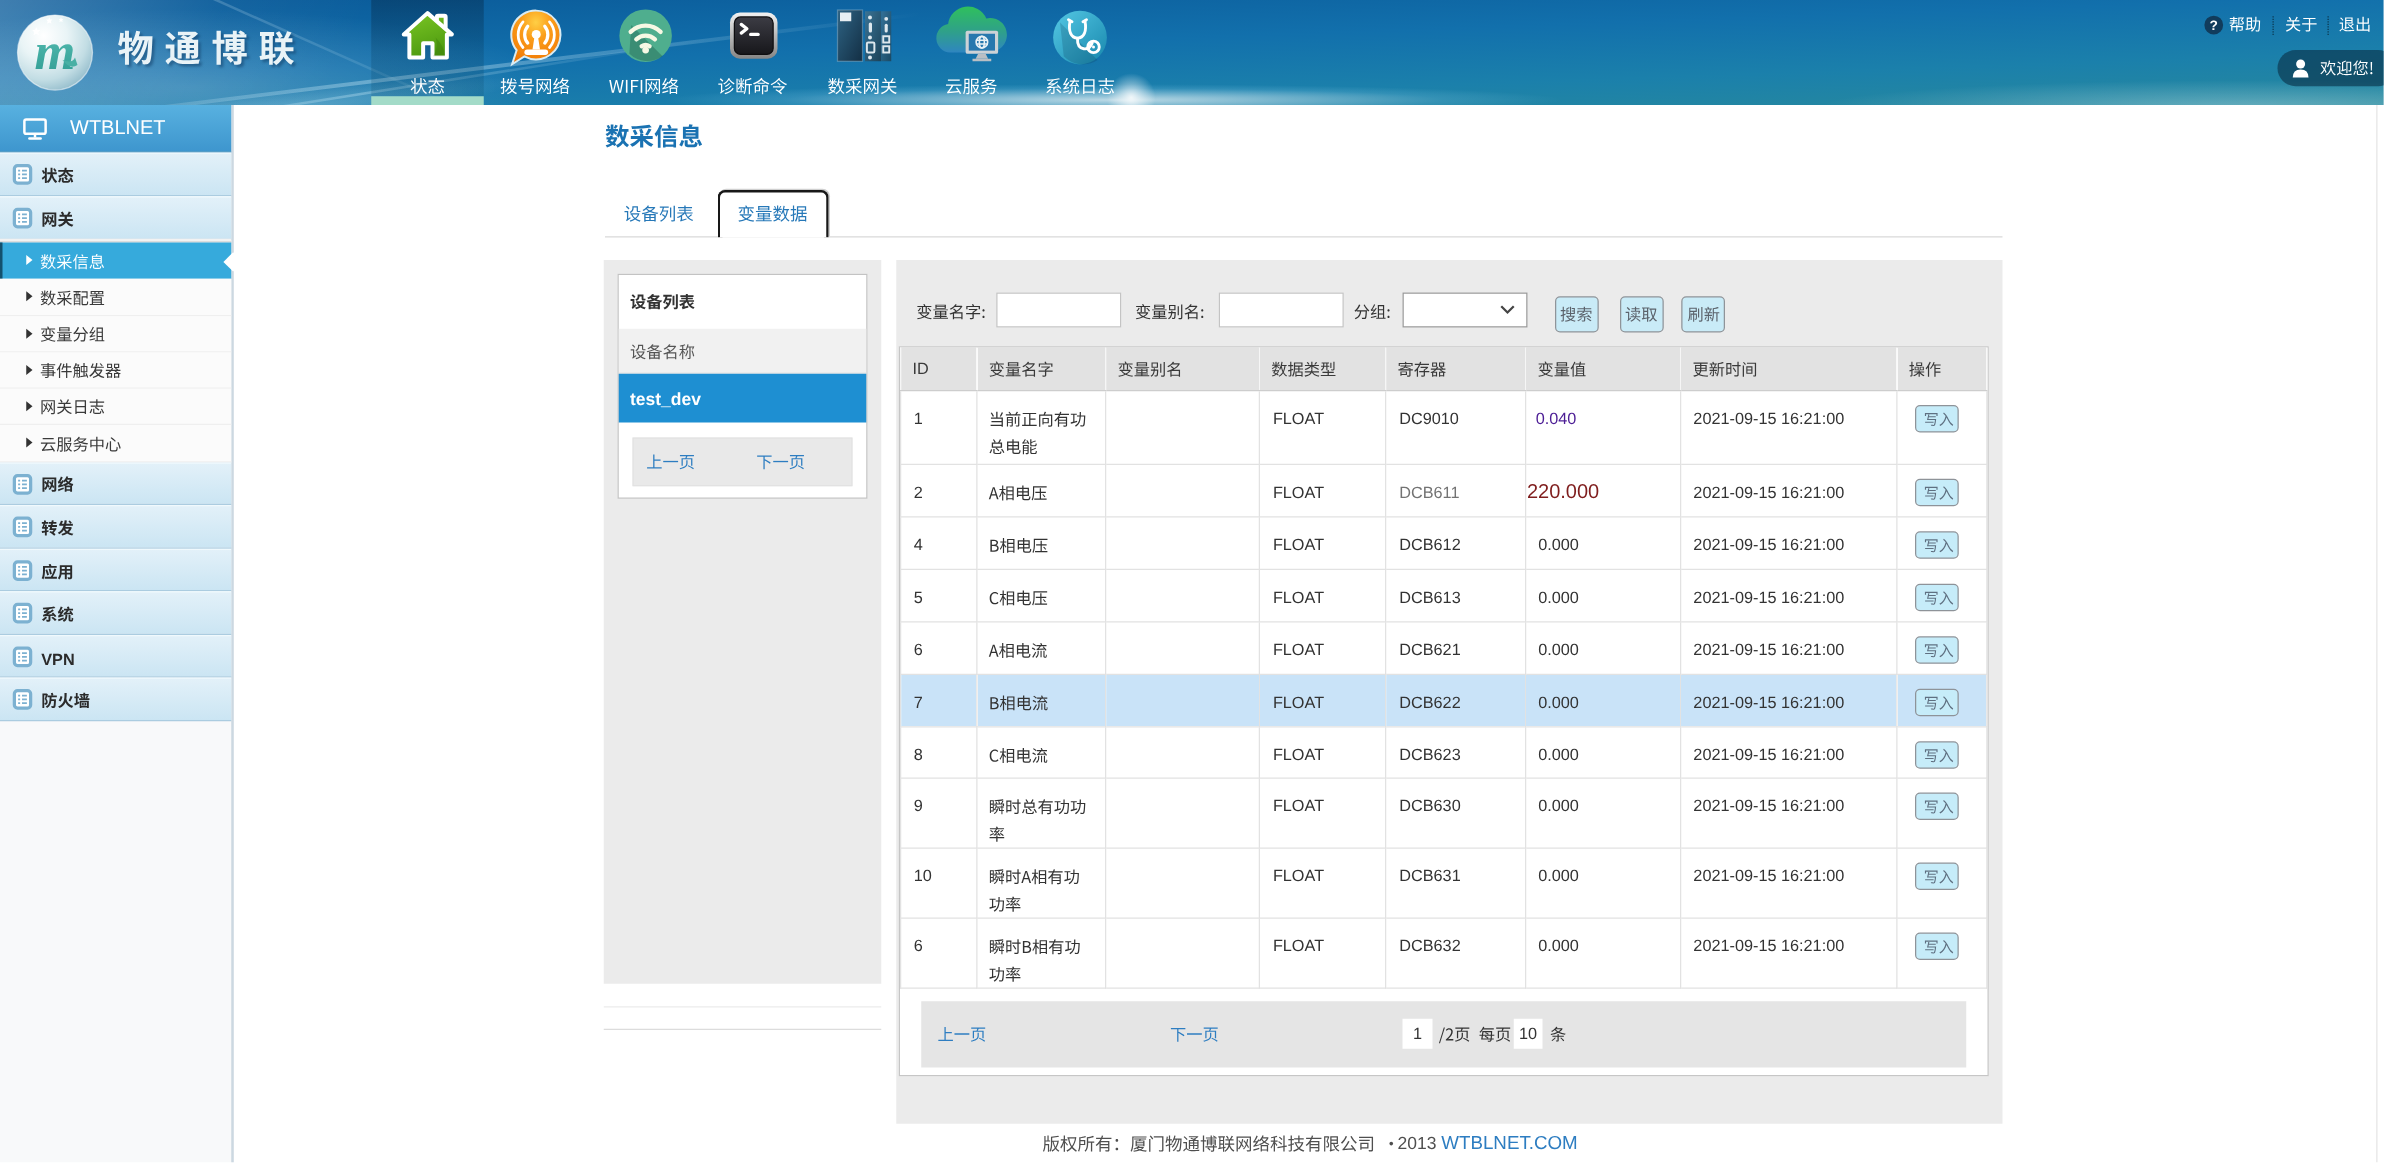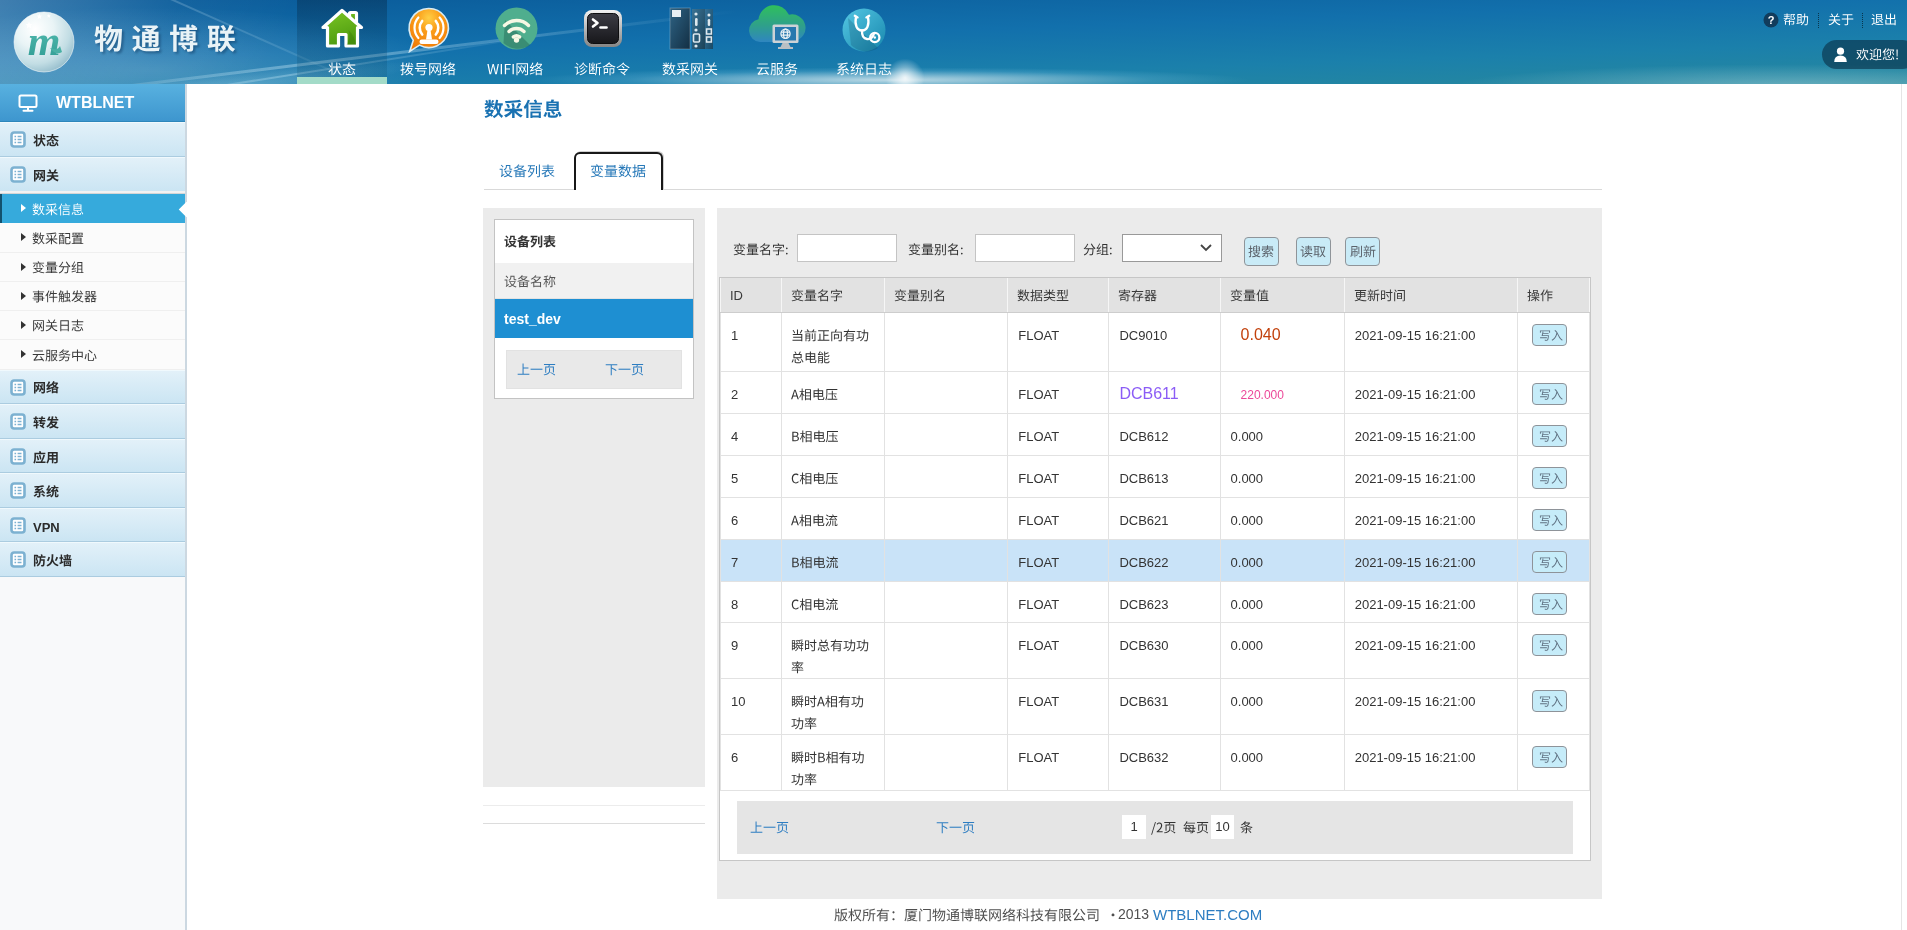--- a/index.html
+++ b/index.html
@@ -473,21 +473,21 @@
   </div>
 <div id="side">
     <div id="sbhead"></div>
     <svg class="z" style="left:18px;top:10px" width="20" height="18">
 <g fill="none" stroke="#fff" stroke-width="2">
 <rect x="1.5" y="1.5" width="17" height="11.5" rx="1.5"></rect>
 <path d="M10 13 l0 3"></path>
         <path d="M5.5 16.8 l9 0" stroke-linecap="round"></path>
       </g>
     </svg>
-    <div class="lat" style="left:56px;top:0;width:120px;line-height:38px;color:#fff;font-weight:bold;font-size:16px">WTBLNET</div>
+    <div class="lat" style="left:56px;top:0;width:120px;line-height:38px;color:#fff;font-weight:normal;font-size:16px">WTBLNET</div>
     <div class="sbitem" style="top:38px"></div>
     <svg class="z" style="left:10px;top:47.0px" width="16" height="17">
 <rect x="1.5" y="1.5" width="13" height="14" rx="2.5" fill="#fff" stroke="#7cb1d1" stroke-width="2.6"></rect>
 <g stroke="#7cb1d1" stroke-width="1.5">
 <path d="M4.5 5.5 h1.6 M7.6 5.5 h3.9 M4.5 8.5 h1.6 M7.6 8.5 h3.9 M4.5 11.5 h1.6 M7.6 11.5 h3.9"></path>
       </g>
     </svg>
     <svg class="z" style="left:33px;top:47px;" width="27" height="19">
       <g fill="#2b2b2b" transform="translate(0,14.3) scale(0.013,-0.013)">
         <use href="#B10" x="0"></use>
@@ -898,21 +898,21 @@
                     <use href="#g32" x="1000"></use>
                     <use href="#g33" x="2000"></use>
                   </g>
                 </svg>
               </div>
             </div>
           </td>
           <td></td>
           <td><span style="position:relative;left:10px;font-size:13px;color:#333">FLOAT</span></td>
           <td><span style="position:relative;left:10px;font-size:13px;color:#333">DC9010</span></td>
-          <td><span style="position:relative;left:20px;font-size:16px;color:#c2410c">0.040</span></td>
+          <td><span style="position:relative;left:8px;font-size:13px;color:#4c1d95">0.040</span></td>
           <td><span style="position:relative;left:10px;font-size:13px;color:#333">2021-09-15 16:21:00</span></td>
           <td>
             <div class="wbtn">
               <svg class="z" style="left:6px;top:2px;position:absolute" width="25" height="17">
                 <g fill="#5f7081" transform="translate(0,12.9) scale(0.012,-0.012)">
                   <use href="#g34" x="0"></use>
                   <use href="#g35" x="1000"></use>
                 </g>
               </svg>
             </div>
@@ -929,22 +929,22 @@
                     <use href="#g37" x="608"></use>
                     <use href="#g32" x="1608"></use>
                     <use href="#g38" x="2608"></use>
                   </g>
                 </svg>
               </div>
             </div>
           </td>
           <td></td>
           <td><span style="position:relative;left:10px;font-size:13px;color:#333">FLOAT</span></td>
-          <td><span style="position:relative;left:10px;font-size:16px;color:#8b5cf6">DCB611</span></td>
-          <td><span style="position:relative;left:20px;font-size:12px;color:#ec4899">220.000</span></td>
+          <td><span style="position:relative;left:10px;font-size:13px;color:#737373">DCB611</span></td>
+          <td><span style="position:relative;left:1px;font-size:16px;color:#7f1d1d">220.000</span></td>
           <td><span style="position:relative;left:10px;font-size:13px;color:#333">2021-09-15 16:21:00</span></td>
           <td>
             <div class="wbtn">
               <svg class="z" style="left:6px;top:2px;position:absolute" width="25" height="17">
                 <g fill="#5f7081" transform="translate(0,12.9) scale(0.012,-0.012)">
                   <use href="#g34" x="0"></use>
                   <use href="#g35" x="1000"></use>
                 </g>
               </svg>
             </div>

